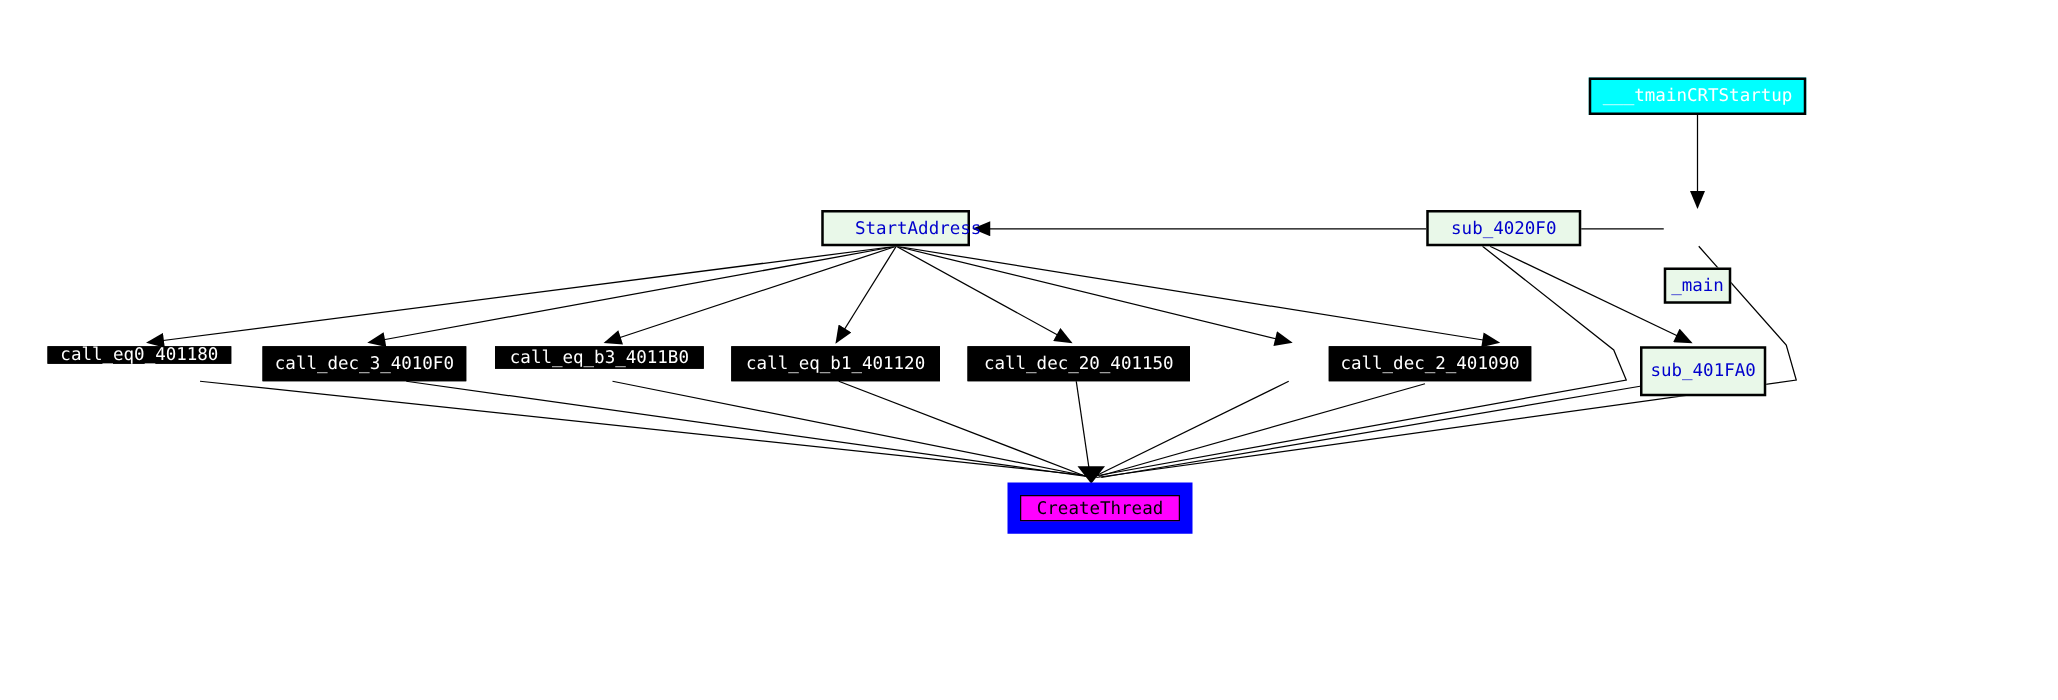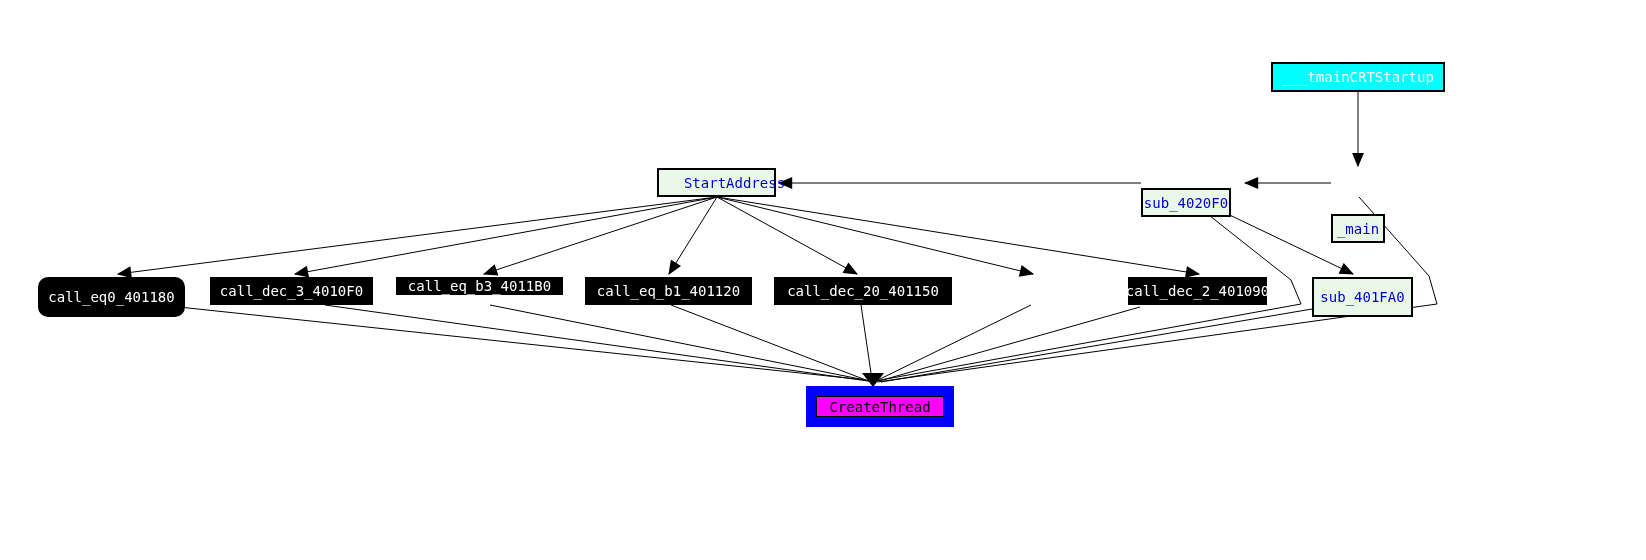--- a/index.html
+++ b/index.html
@@ -106,42 +106,42 @@
         <path class="edge" d="M1318,308 L881,382"></path>
       </g>
     <polygon class="head" points="873,387 862,373 884,373"></polygon>
   </svg>
 <div class="node crt" style="left: 1271px; top: 62px; width: 174px; height: 30px;">
       <span class="node-label">___tmainCRTStartup</span>
     </div>
     <div class="node func" style="left: 1331px; top: 168px; width: 54px; height: 29px; margin-top: 46px;">
       <span class="node-label">_main</span>
     </div>
-    <div class="node func" style="left: 1141px; top: 168px; width: 90px; height: 29px; margin-top: 20px;">
+    <div class="node func" style="left: 1141px; top: 168px; width: 124px; height: 29px;">
       <span class="node-label">sub_4020F0</span>
     </div>
     <div class="node func" style="left: 657px; top: 168px; width: 119px; height: 29px; padding-left: 36px;">
       <span class="node-label">StartAddress</span>
     </div>
-    <div class="node black" style="left: 38px; top: 277px; width: 147px; height: 40px; border-radius: 10px;">
+    <div class="node black" style="left: 38px; top: 277px; width: 147px; height: 14px;">
       <span class="node-label">call_eq0_401180</span>
     </div>
     <div class="node black" style="left: 210px; top: 277px; width: 163px; height: 28px;">
       <span class="node-label">call_dec_3_4010F0</span>
     </div>
     <div class="node black" style="left: 396px; top: 277px; width: 167px; height: 18px;">
       <span class="node-label">call_eq_b3_4011B0</span>
     </div>
     <div class="node black" style="left: 585px; top: 277px; width: 167px; height: 28px;">
       <span class="node-label">call_eq_b1_401120</span>
     </div>
     <div class="node black" style="left: 774px; top: 277px; width: 178px; height: 28px;">
       <span class="node-label">call_dec_20_401150</span>
     </div>
-    <div class="node black" style="left: 1128px; top: 277px; width: 139px; height: 28px; align-items: center;">
+    <div class="node black" style="left: 1063px; top: 277px; width: 162px; height: 28px; align-items: center;">
       <span class="node-label">call_dec_2_401090</span>
     </div>
     <div class="node func" style="left: 1312px; top: 277px; width: 101px; height: 40px;">
       <span class="node-label">sub_401FA0</span>
     </div>
     <div class="node selected" style="left: 806px; top: 386px; width: 148px; height: 41px;">
       <span class="node-label">CreateThread</span>
     </div>
   </div>
 

